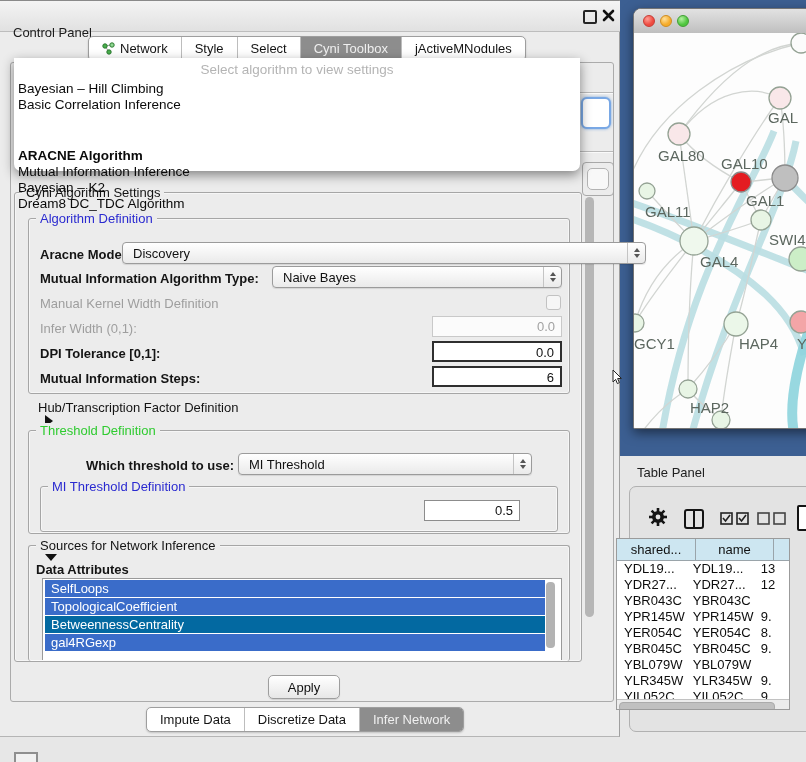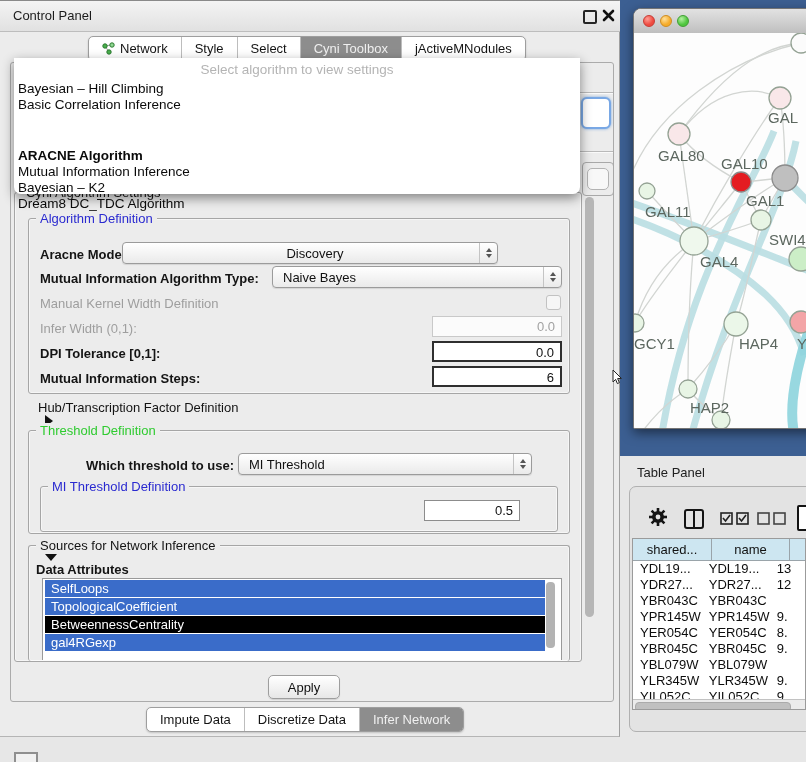--- a/index.html
+++ b/index.html
@@ -8,21 +8,21 @@
   .abs{position:absolute;}
 
   
   .desktop-blue{left:618px;top:0;width:188px;height:456px;background:#3c5f92;border-left:1px solid #2e4a74;}
 
   
   .cpanel{left:0;top:0;width:620px;height:737px;background:#ececec;border-top:1px solid #8a8a8a;
           border-right:1px solid #9f9f9f;border-bottom:1px solid #b5b5b5;box-sizing:border-box;}
   .cp-titlebar{left:0;top:1px;width:620px;height:30px;background:linear-gradient(#f4f4f4,#e1e1e1);
                border-bottom:1px solid #bdbdbd;}
-  .cp-title{left:13px;top:8px;font-size:13px;color:#1b1b1b;}
+  .cp-title{left:13px;top:25px;font-size:13px;color:#1b1b1b;}
   .float-box{left:583px;top:10px;width:10px;height:10px;border:2px solid #262626;border-radius:2px;}
   .close-x{left:602px;top:9px;}
 
   
   .segctl{display:flex;background:#fff;border:1px solid #9e9e9e;border-radius:5px;overflow:hidden;
           height:23px;box-shadow:0 1px 2px rgba(0,0,0,.18);}
   .seg{display:flex;align-items:center;gap:5px;padding:0 13px;font-size:13px;color:#141414;
        border-left:1px solid #bdbdbd;white-space:nowrap;}
   .seg:first-child{border-left:none;}
   .seg.sel{background:#8d8d8d;color:#f0f0f0;}
@@ -67,21 +67,21 @@
 
   .vscroll{width:9px;background:#b6b6b6;border-radius:5px;}
   .attr-list{background:#fff;border:1px solid #999;border-bottom:none;overflow:hidden;box-sizing:border-box;}
   .attr-item{height:17px;line-height:17px;font-size:13px;color:#fff;padding-left:6px;margin:1px 16px 0 2px;}
 
   .apply-btn{width:70px;height:22px;border:1px solid #9e9e9e;border-radius:5px;
              background:linear-gradient(#ffffff,#e7e7e7);font-size:13px;color:#111;
              display:flex;align-items:center;justify-content:center;box-shadow:0 1px 1px rgba(0,0,0,.12);}
 
   
-  .algo-overlay{left:14px;top:58px;width:566px;height:136px;background:#fff;border-radius:0 0 7px 7px;
+  .algo-overlay{left:14px;top:58px;width:566px;height:113px;background:#fff;border-radius:0 0 7px 7px;
                 box-shadow:0 4px 12px rgba(0,0,0,.45);z-index:50;}
   .algo-ph{position:absolute;left:0;right:0;top:4px;text-align:center;font-size:13.5px;color:#b4b4b4;}
   #algo-list{position:absolute;left:4px;top:23px;right:4px;}
   .algo-item{font-size:13.5px;color:#0a0a0a;height:16px;line-height:16px;white-space:nowrap;}
   .algo-item.bold{font-weight:bold;margin-top:35px;}
 
   
   .net-window{left:633px;top:8px;width:186px;height:421px;border:1px solid #747474;border-radius:8px 8px 2px 2px;
               box-shadow:0 4px 12px rgba(0,0,0,.5);background:#fff;box-sizing:border-box;overflow:hidden;}
   .net-titlebar{position:absolute;left:0;top:0;right:0;height:24px;background:linear-gradient(#e2e2e2,#bfbfbf);
@@ -93,21 +93,21 @@
   .net-canvas{position:absolute;left:0;top:24px;right:0;bottom:0;background:#fdfdfd;}
 
   
   .tp-title{left:637px;top:465px;font-size:13px;color:#202020;}
   .tp-panel{left:629px;top:486px;width:192px;height:246px;background:#e3e3e3;border:1px solid #b1b1b1;
             border-radius:7px;box-sizing:border-box;}
   .icon-col{left:684px;top:509px;width:16px;height:16px;border:2.5px solid #141414;border-radius:3px;}
   .icon-col::after{content:"";position:absolute;left:6.5px;top:0;bottom:0;width:2.5px;background:#141414;}
   .icon-doc{left:797px;top:505px;width:16px;height:22px;border:2.5px solid #141414;border-radius:2px;background:#fff;}
 
-  .tbl-wrap{left:632px;top:538px;width:174px;height:172px;border:1px solid #9b9b9b;background:#fff;
+  .tbl-wrap{left:616px;top:538px;width:174px;height:172px;border:1px solid #9b9b9b;background:#fff;
             box-sizing:border-box;overflow:hidden;}
   .tbl-head{position:absolute;left:0;top:0;display:flex;height:22px;}
   .th{background:#cde6f1;border-right:1px solid #9aa4aa;border-bottom:1px solid #9aa4aa;font-size:13px;color:#111;
       display:flex;align-items:center;justify-content:center;box-sizing:border-box;}
   .tbl-body{position:absolute;left:0;top:22px;width:100%;height:138px;overflow:hidden;}
   .tr{display:flex;height:16px;line-height:16px;}
   .td{font-size:13px;color:#0d0d0d;white-space:nowrap;overflow:hidden;box-sizing:border-box;padding-left:7px;}
   .hscroll{position:absolute;left:0;top:160px;width:172px;height:11px;background:#ececec;border-top:1px solid #c2c2c2;}
   .hthumb{position:absolute;left:2px;top:1.5px;width:154px;height:8px;background:#c0c0c0;border-radius:4px;border:1px solid #ababab;}
 
@@ -231,21 +231,21 @@
   <div class="abs frag-btn"></div>
 
   <div class="abs grp" style="left:14px;top:192px;width:566px;height:468px;"></div>
   <div class="abs legend" style="left:22px;top:185px;">Cyni Algorithm Settings</div>
   <div class="abs vscroll" style="left:585px;top:197px;height:420px;"></div>
 
   <div class="abs grp" style="left:28px;top:218px;width:540px;height:174px;"></div>
   <div class="abs legend blue" style="left:36px;top:211px;">Algorithm Definition</div>
 
   <div class="abs lbl b" style="left:40px;top:247px;">Aracne Mode:</div>
-  <div class="abs combo" style="left:122px;top:242px;width:376px;justify-content:center;">
+  <div class="abs combo" style="left:122px;top:242px;width:524px;">
     <span>Discovery</span>
     <span class="sp">
         <span class="tri-u"></span>
         <span class="tri-d"></span>
       </span>
   </div>
 
   <div class="abs lbl b" style="left:40px;top:271px;">Mutual Information Algorithm Type:</div>
   <div class="abs combo" style="left:272px;top:266px;width:290px;">
     <span>Naive Bayes</span>
@@ -294,21 +294,21 @@
   <div class="abs legend" style="left:36px;top:538px;">
     <span>Sources for Network Inference</span>
     <svg width="12" height="9" style="vertical-align:0px;margin-left:5px;">
       <polygon points="0,1 12,1 6,8" fill="#111"></polygon>
     </svg>
   </div>
   <div class="abs lbl b" style="left:36px;top:562px;">Data Attributes</div>
   <div class="abs attr-list" style="left:42px;top:578px;width:520px;height:82px;" id="attr-list">
       <div class="attr-item" style="background: rgb(58, 108, 201);">SelfLoops</div>
       <div class="attr-item" style="background: rgb(58, 108, 201);">TopologicalCoefficient</div>
-      <div class="attr-item" style="background: #000000;">BetweennessCentrality</div>
+      <div class="attr-item" style="background: #0369a1;">BetweennessCentrality</div>
       <div class="attr-item" style="background: rgb(58, 108, 201);">gal4RGexp</div>
     </div>
   <div class="abs" style="left:546px;top:582px;width:9px;height:66px;background:#b3b3b3;border-radius:4px;z-index:5;"></div>
 
   <div class="abs apply-btn" style="left:268px;top:675px;">Apply</div>
 
   <div class="abs segctl" id="bottom-tabs">
       <div class="seg">
         <span>Impute Data</span>
       </div>

